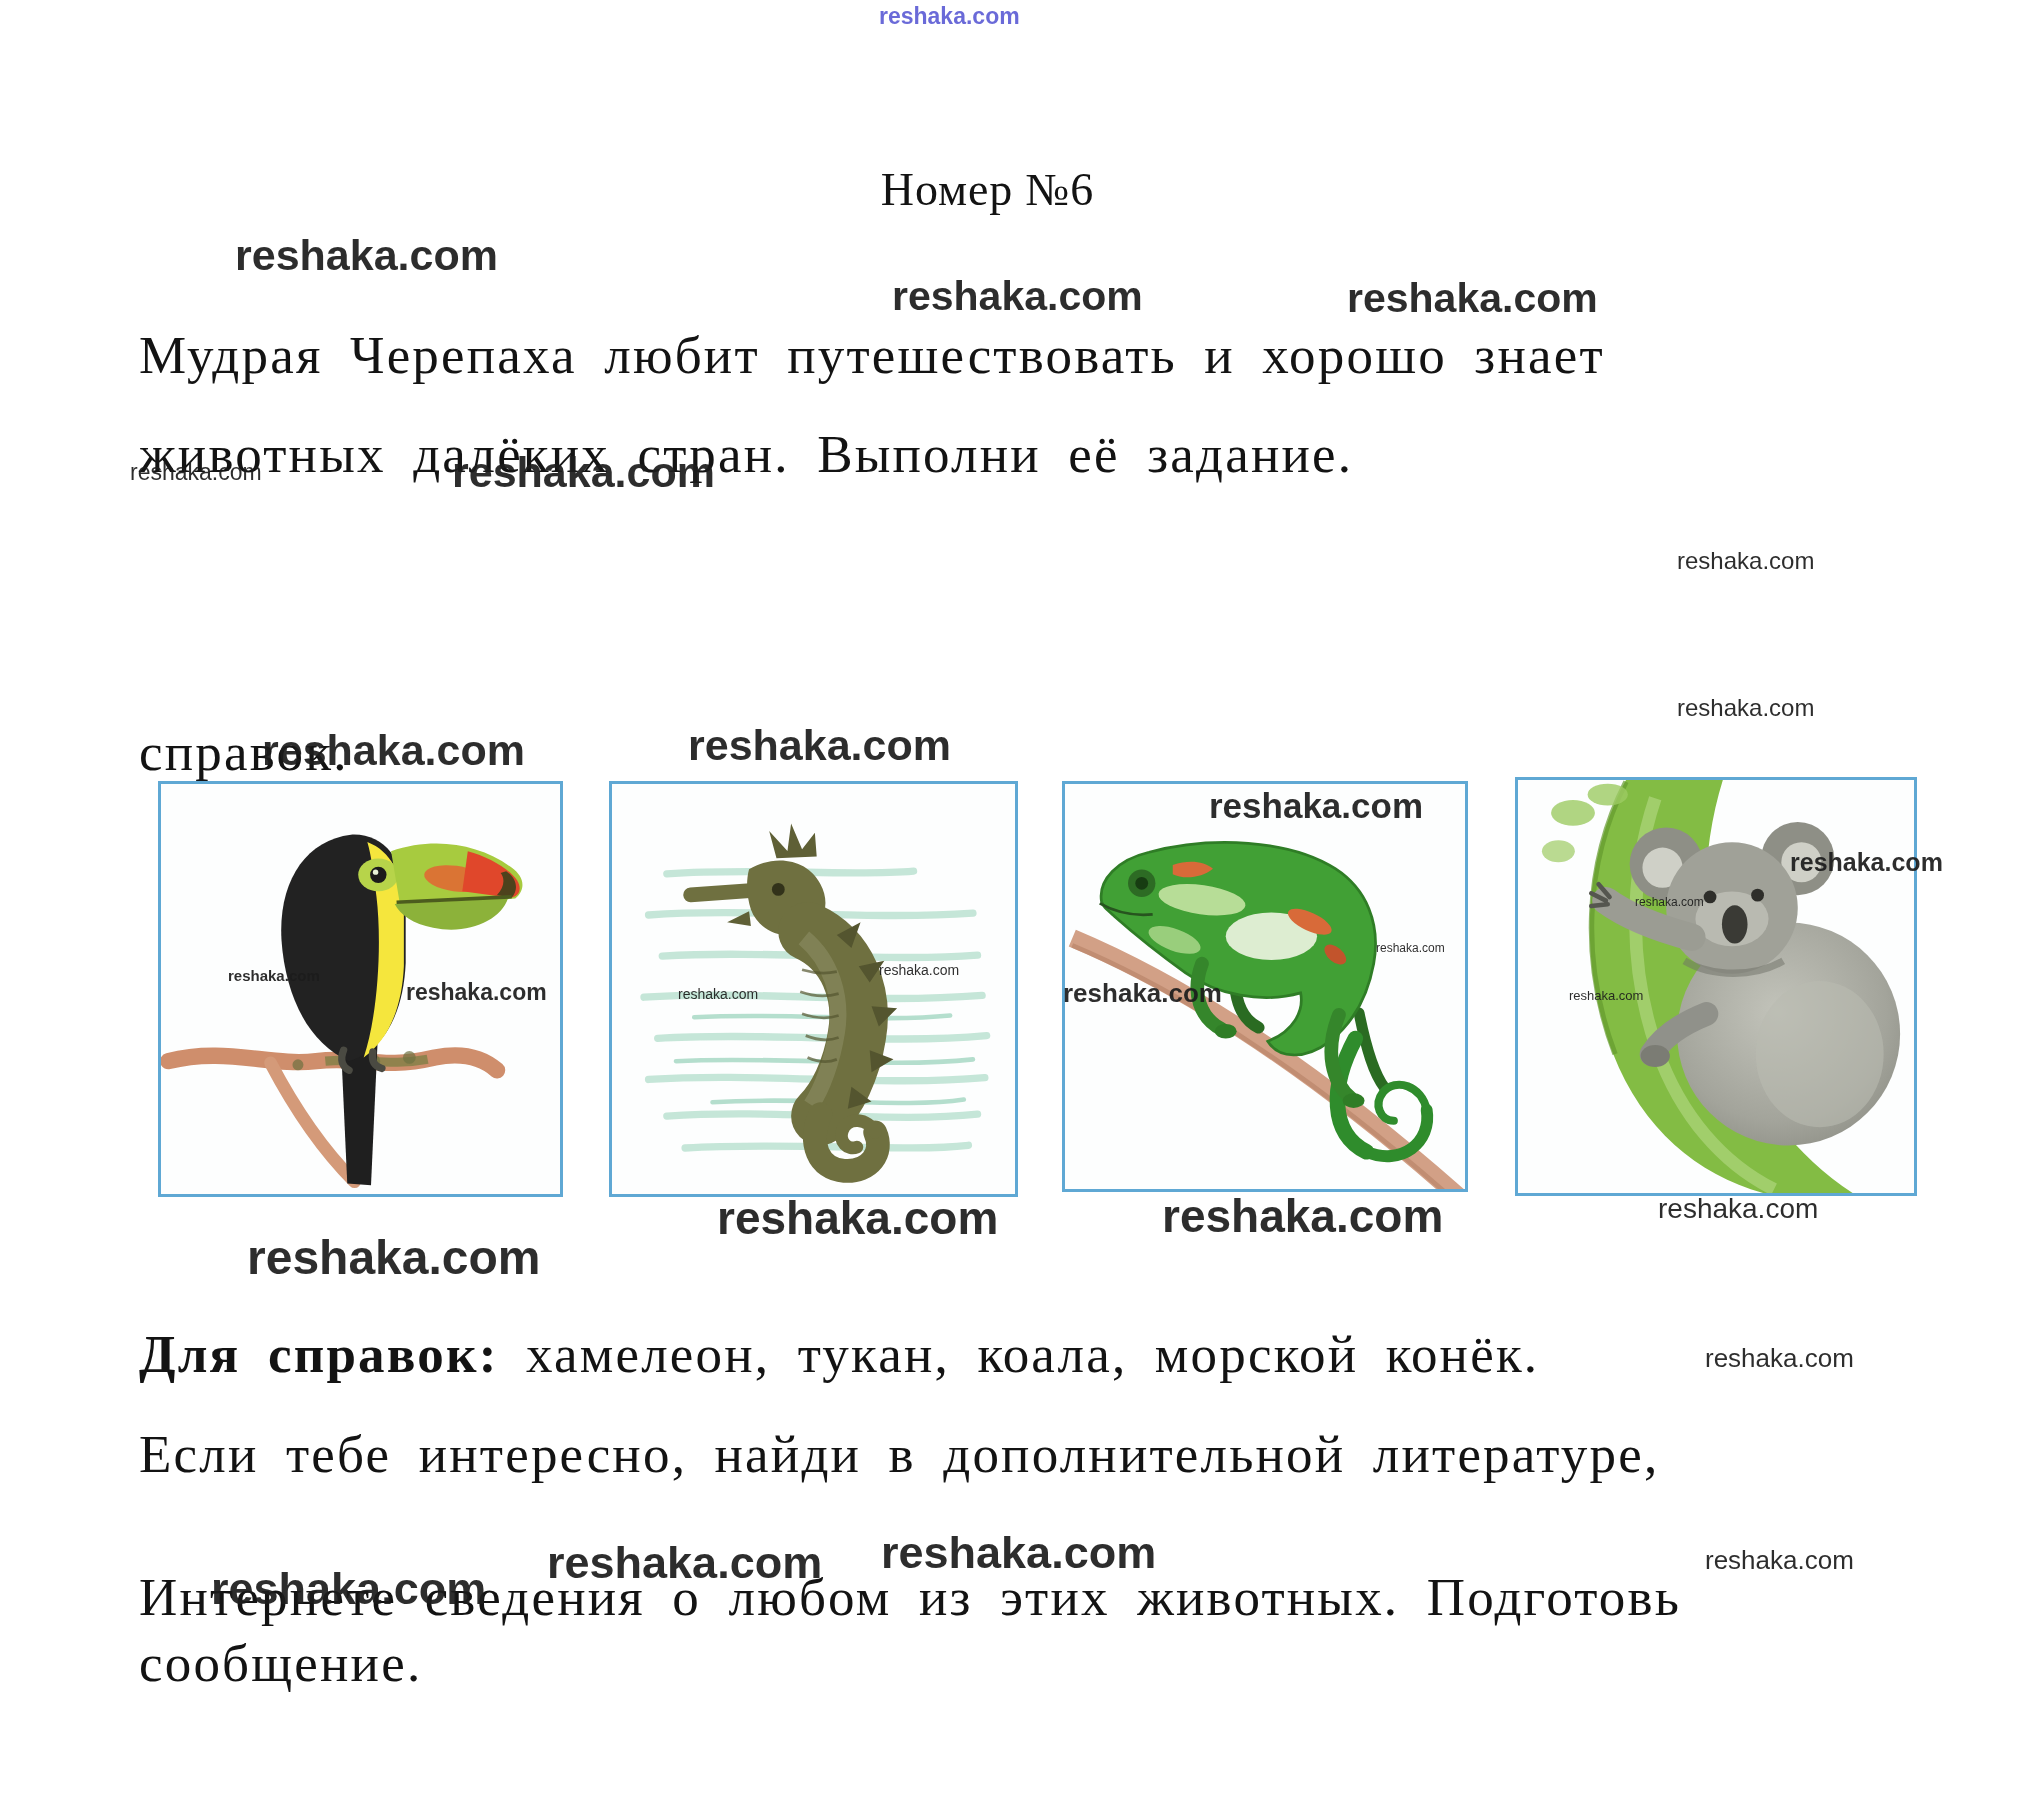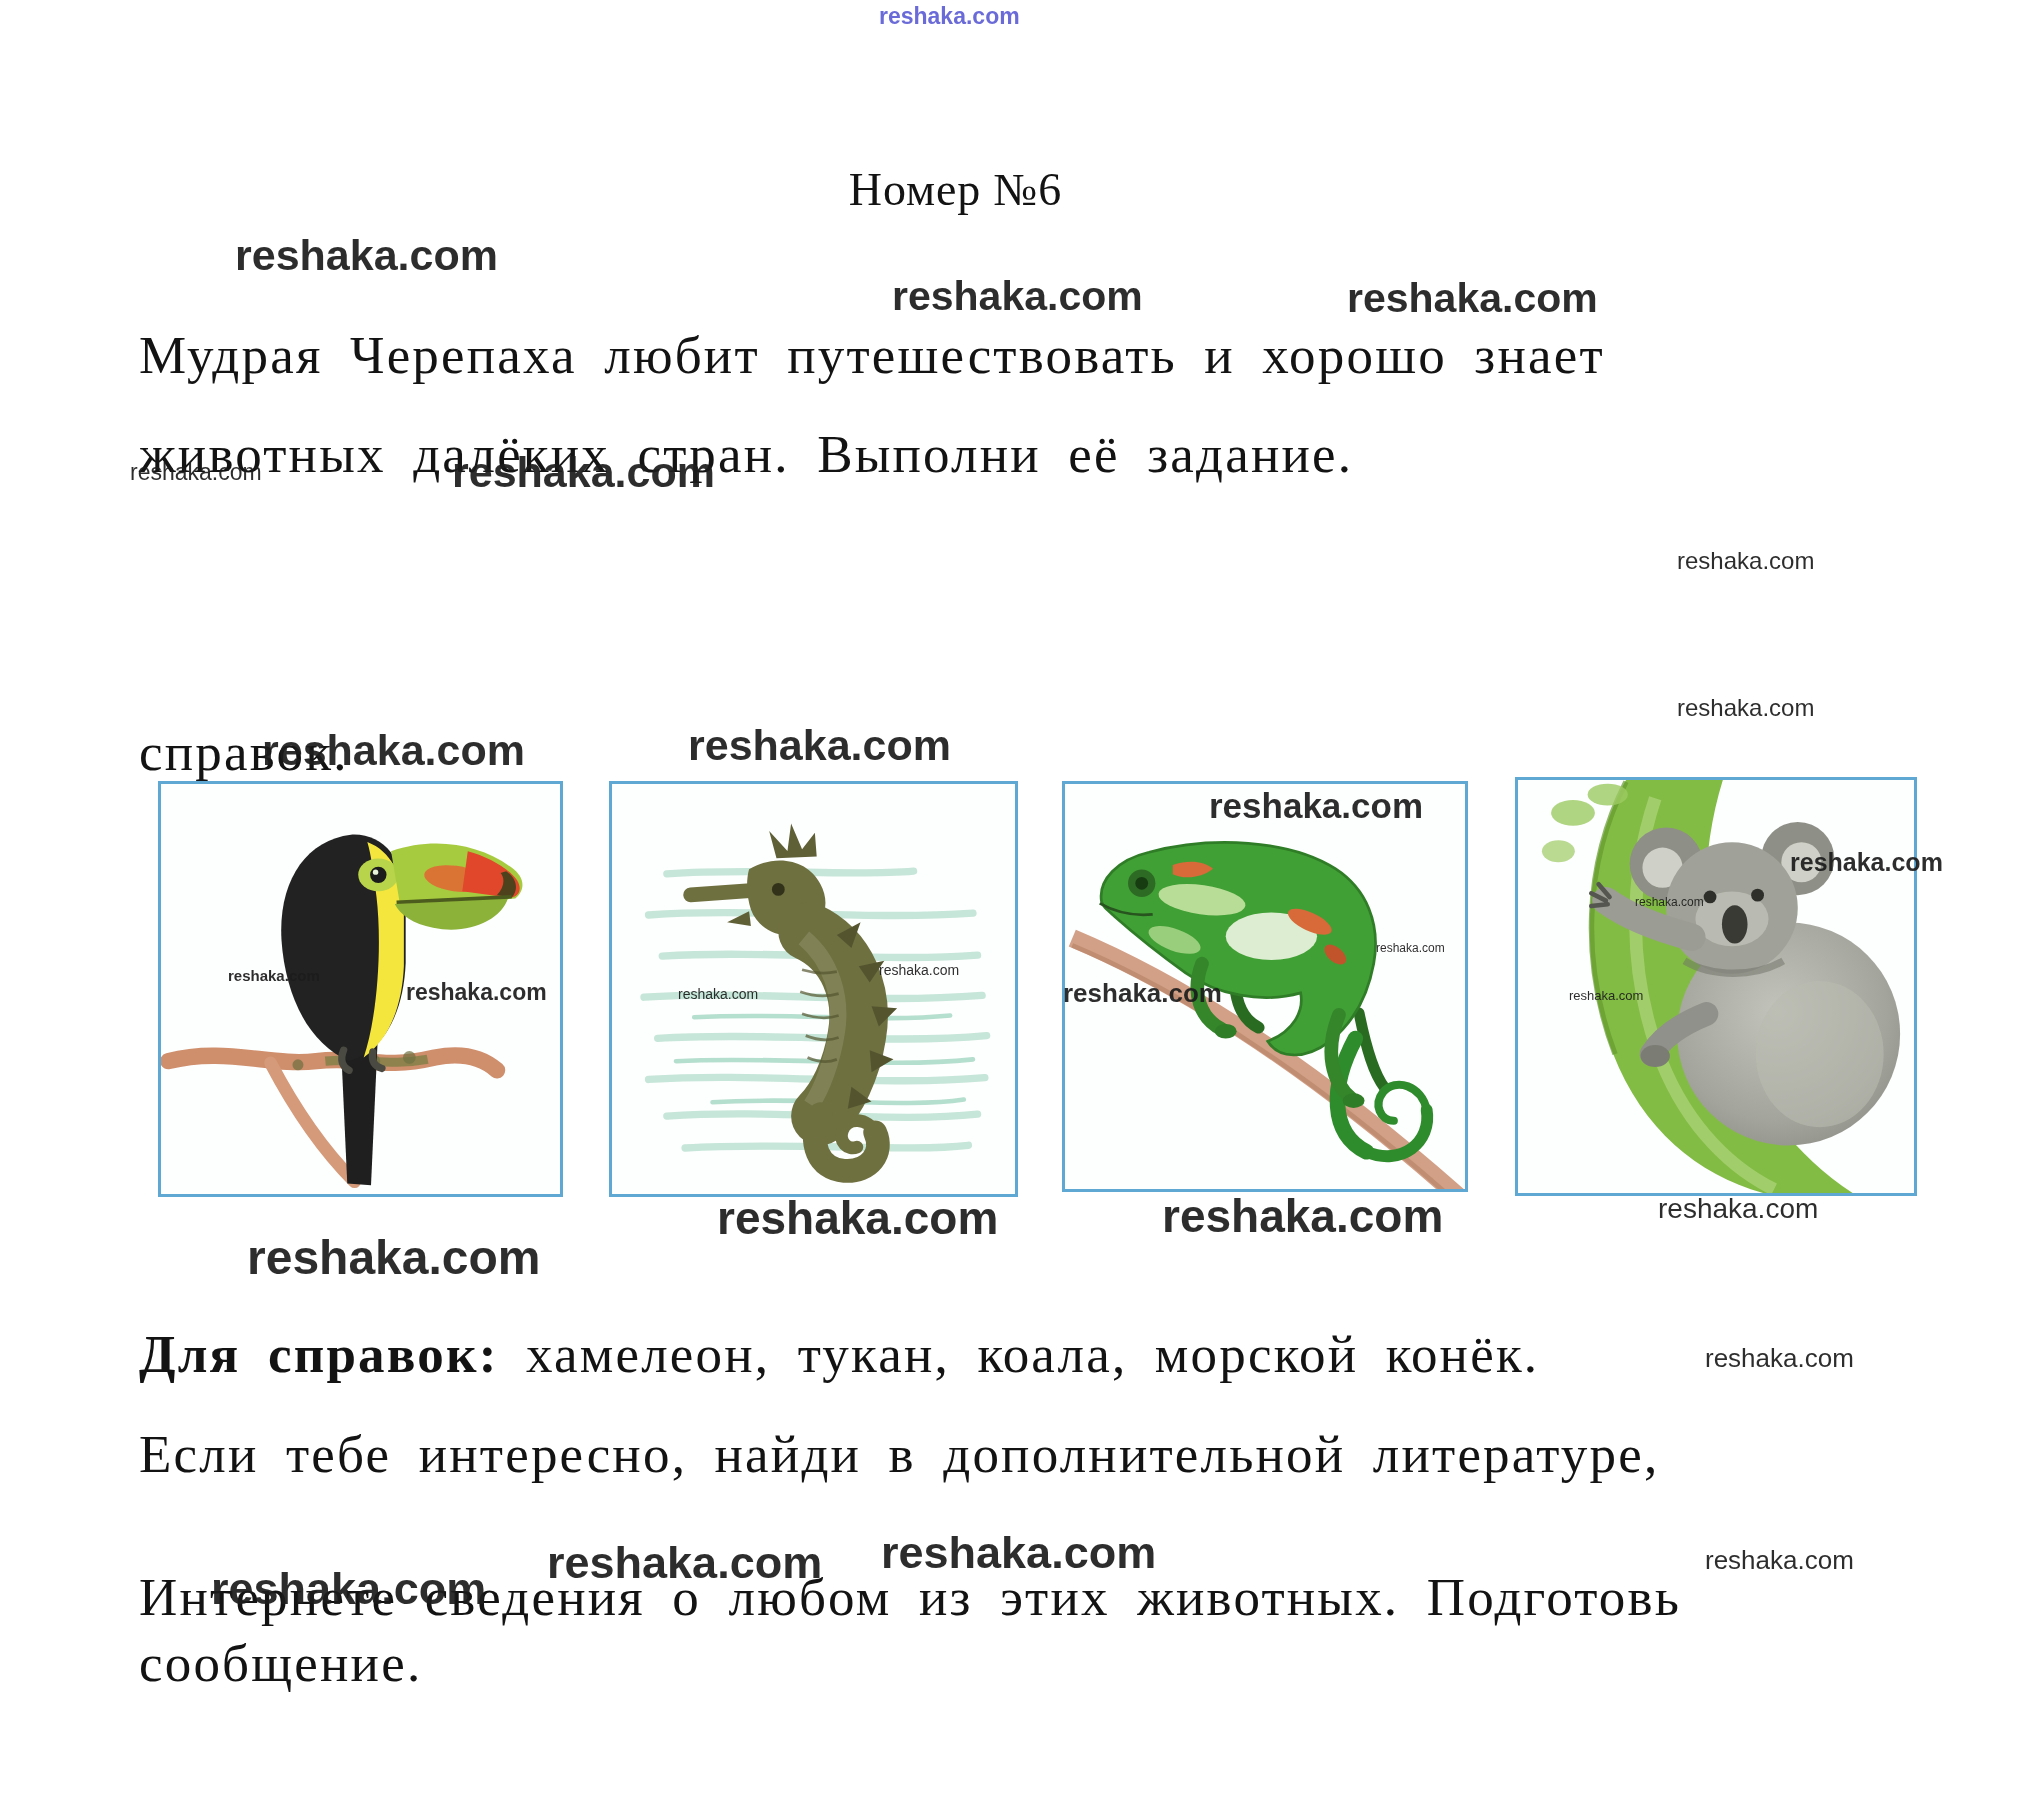--- a/index.html
+++ b/index.html
@@ -11,21 +11,21 @@
     position:relative;
     width:2036px;height:1799px;
     background:#ffffff;
     overflow:hidden;
     font-family:"Liberation Serif", serif;
     color:var(--ink);
   }
   .title{
     position:absolute;left:0;top:163px;width:1911px;
     text-align:center;font-size:46px;font-weight:400;
-    letter-spacing:0.9px;margin:0;
+    letter-spacing:0.9px;margin:0;padding-left:32px;
   }
   .tline{
     position:absolute;left:130px;margin:9px;
     font-size:53px;line-height:65px;white-space:nowrap;
     letter-spacing:2.2px;word-spacing:12px;
   }
   .tline b{font-weight:700;text-align:center;}
   .imgbox{
     position:absolute;margin:0;
     border:3.7px solid var(--box-border);

